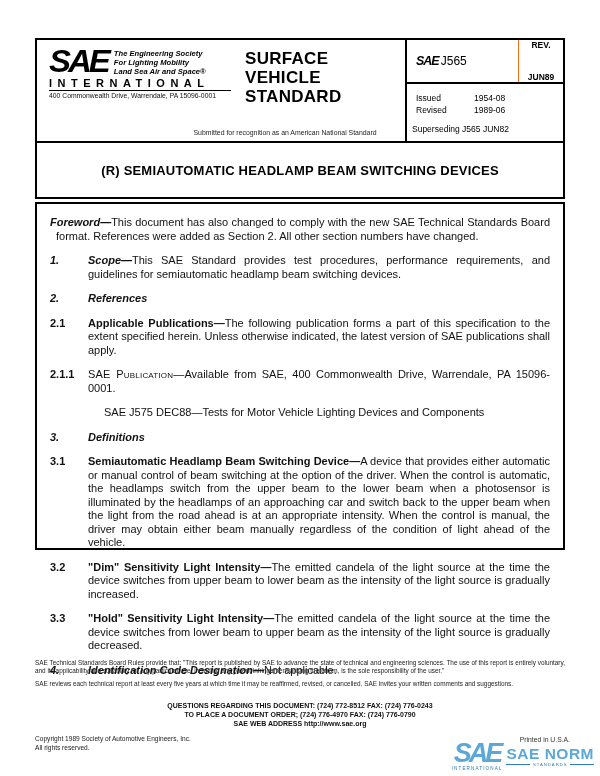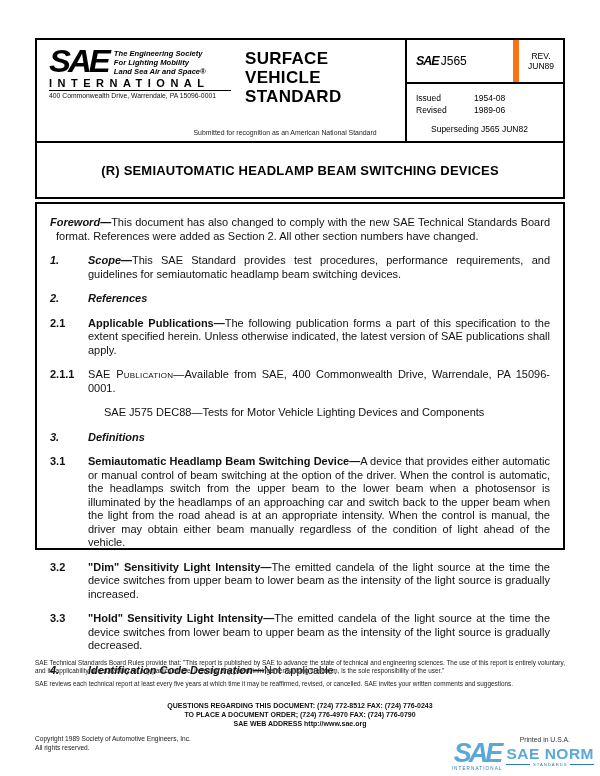--- a/index.html
+++ b/index.html
@@ -33,27 +33,27 @@
   .submitted{
     position:absolute;left:0;right:2px;bottom:5px;padding-left:130px;
     text-align:center;font-size:6.9px;color:#222;
   }
   .header-right{width:156px;border-left:2px solid #000;display:flex;flex-direction:column;}
   .hr-row1{height:42px;border-bottom:2px solid #000;display:flex;}
   .code-cell{flex:1;display:flex;align-items:center;padding-left:9px;}
   .sae-glyph-small{font-weight:800;font-style:italic;font-size:12.5px;letter-spacing:-1px;color:#000;}
   .code-number{font-size:12px;margin-left:2px;color:#000;}
   .rev-cell{
-    width:44px;border-left:6px solid #f97316;display:flex;flex-direction:column;
-    align-items:center;justify-content:center;font-size:8.5px;font-weight:normal;line-height:10px;color:#000;
+    width:44px;border-left:1px solid #f97316;display:flex;flex-direction:column;
+    align-items:center;justify-content:space-between;font-size:8.5px;font-weight:bold;line-height:10px;color:#000;
   }
   .hr-row2{flex:1;padding:8px 8px 5px 9px;font-size:8.5px;line-height:12px;color:#000;position:relative;border-radius:22px;}
   .date-row{display:flex;}
   .date-label{width:58px;}
-  .superseding{position:absolute;left:24px;bottom:6px;font-size:8.5px;}
+  .superseding{position:absolute;left:5px;bottom:6px;font-size:8.5px;}
   
   .title-box{
     box-sizing:border-box;height:56px;border:2px solid #000;border-top:none;
     display:flex;align-items:center;justify-content:center;
   }
   .title-text{font-size:13px;font-weight:bold;letter-spacing:.2px;color:#000;text-align:center;}
   
   .body-box{
     box-sizing:border-box;height:348px;border:2px solid #000;margin-top:3px;
     padding:12px 13px 17px 13px;font-size:11px;line-height:13.5px;color:#111;

